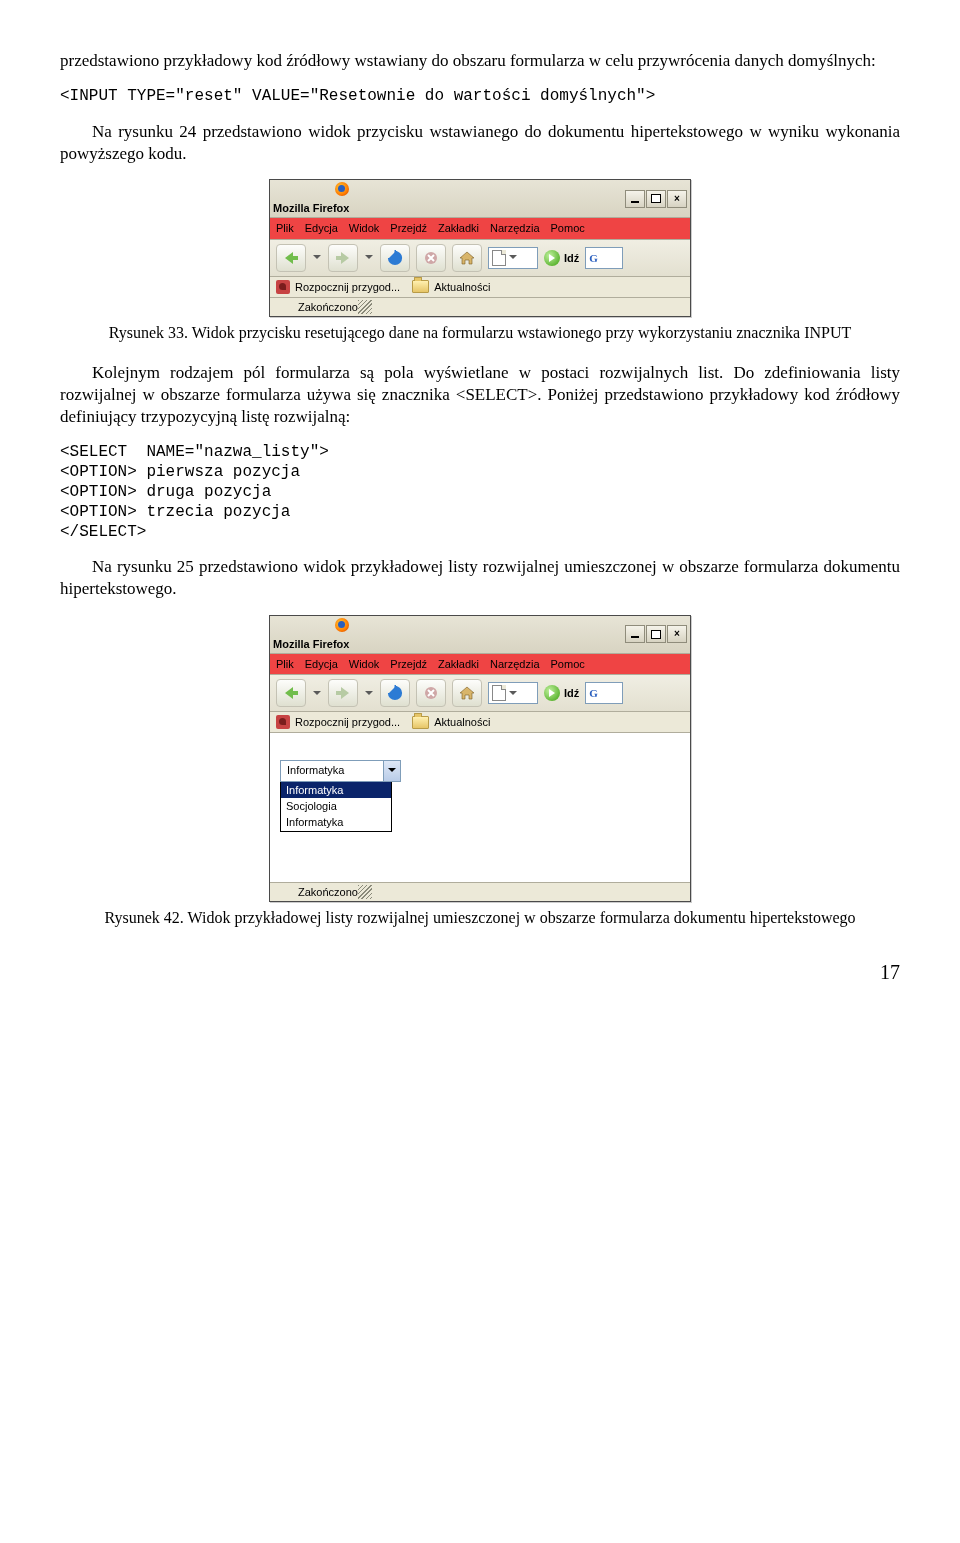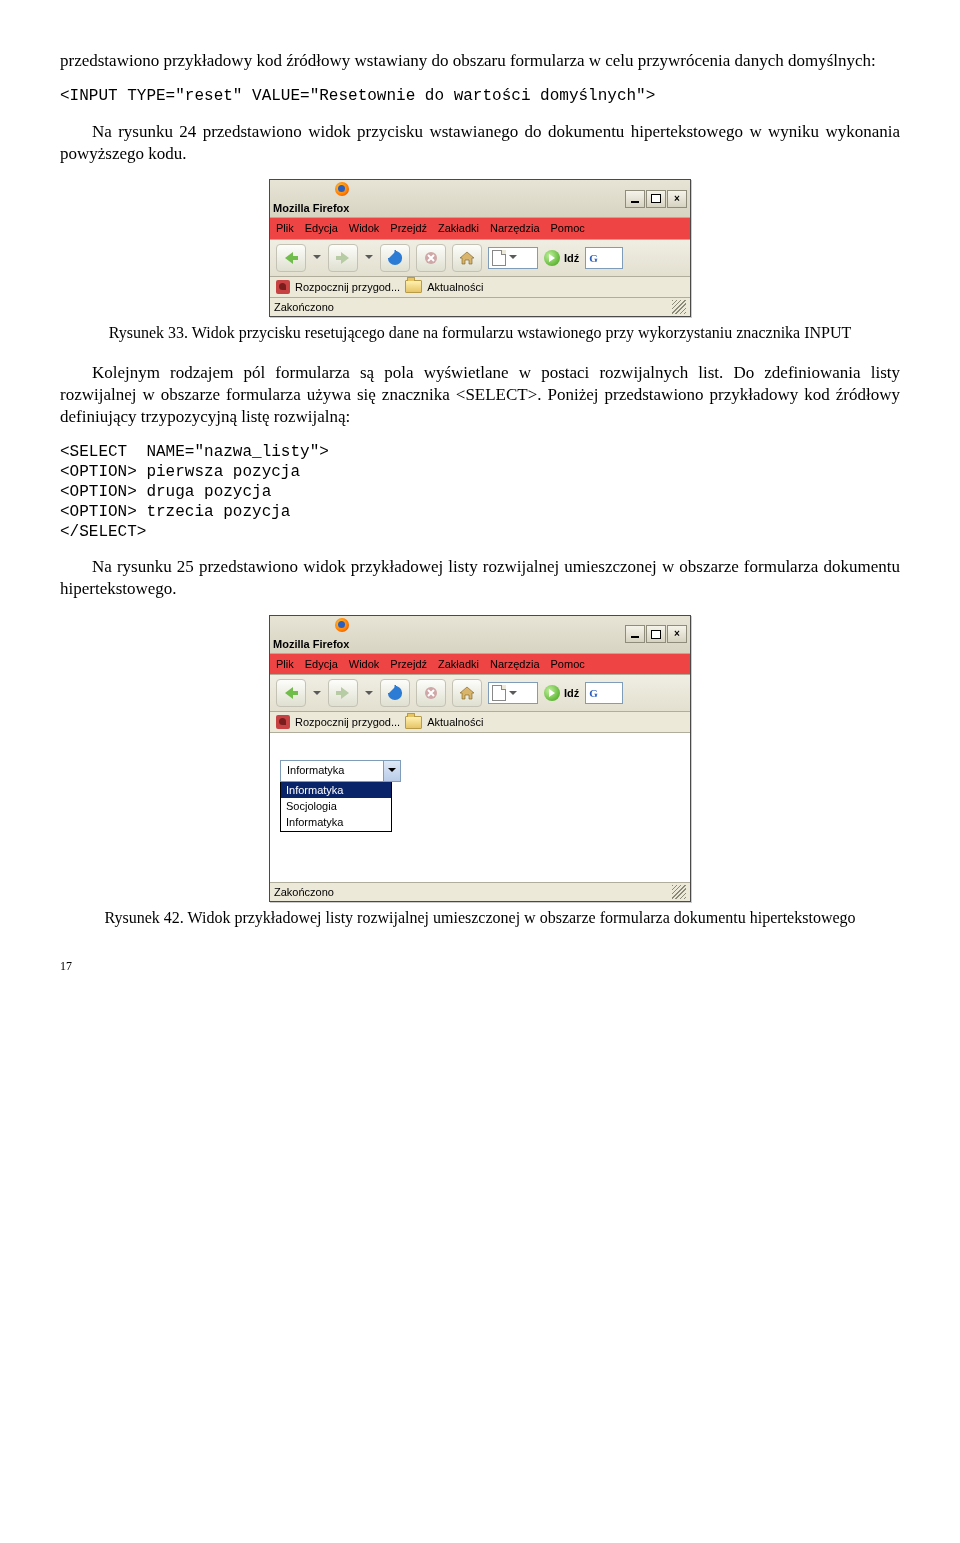--- a/index.html
+++ b/index.html
@@ -36,21 +36,22 @@
     text-align: center;
     font-size: 16px;
     margin: 6px 0 18px 0;
   }
   .screenshot-wrap {
     display: flex;
     justify-content: center;
     margin: 6px 0 0 0;
   }
   .page-num {
-    font-size: 12px;
+    text-align: right;
+    font-size: 20px;
     margin-top: 30px;
   }
 
   
   .ff-window {
     width: 420px;
     background: #ece9d8;
     border: 1px solid #4a4a4a;
     box-shadow: 1px 1px 0 rgba(0,0,0,0.2);
     font-family: Tahoma, Arial, sans-serif;
@@ -143,21 +144,21 @@
   .go-circle { width:16px; height:16px; border-radius:50%; background: radial-gradient(circle at 35% 35%, #bff09c, #3aa00e); display:flex; align-items:center; justify-content:center; }
   .go-circle:before { content:""; border:4px solid transparent; border-left:6px solid #fff; margin-left:3px; }
   .go-text { font-weight:bold; }
   .search-box {
     width: 30px; height: 20px;
     background:#fff; border:1px solid #7f9db9;
     display:flex; align-items:center; padding:0 3px;
     font-family: Georgia, serif; color:#2a5fbf; font-weight:bold;
   }
   .ff-bookmarks {
-    display:flex; align-items:center; gap:5px;
+    display:flex; align-items:center; gap:12px;
     padding: 3px 6px;
     border-bottom: 1px solid #b0ad9c;
     background: #ece9d8;
   }
   .bm { display:flex; align-items:center; gap:5px; }
   .bm-dino { width:14px; height:14px; background:#c74343; border-radius:2px; position:relative; }
   .bm-dino:after { content:""; position:absolute; left:3px; top:3px; width:7px; height:7px; background:#7a1d1d; border-radius:50% 50% 0 50%; }
   .bm-folder { width:15px; height:11px; background:linear-gradient(#fff0b0,#e6c567); border:1px solid #b89b47; border-radius:1px; position:relative; }
   .bm-folder:before { content:""; position:absolute; top:-4px; left:1px; width:6px; height:3px; background:#e6c567; border:1px solid #b89b47; border-bottom:none; border-radius:1px 1px 0 0; }
   .ff-viewport {
@@ -168,24 +169,25 @@
   }
   .ff-button {
     font-family: Tahoma, Arial, sans-serif;
     font-size:11px;
     padding:2px 10px;
     background: linear-gradient(#fdfdfb,#e4e1d2);
     border:1px solid #8f8c7b;
     border-radius:3px;
   }
   .ff-status {
-    display:flex; align-items:center; justify-content:space-between;
+    display:flex; align-items:center; 
     padding:2px 4px;
     background:#ece9d8;
     font-size:11px;
+    margin-left:24px;
   }
   .ff-resize { width:14px; height:14px; background:
     repeating-linear-gradient(135deg, #8a8a7a 0 1px, transparent 1px 3px);
   }
 
   
   .ff-select {
     display:inline-flex; align-items:stretch;
     border:1px solid #7f9db9; background:#fff;
     height:20px;

